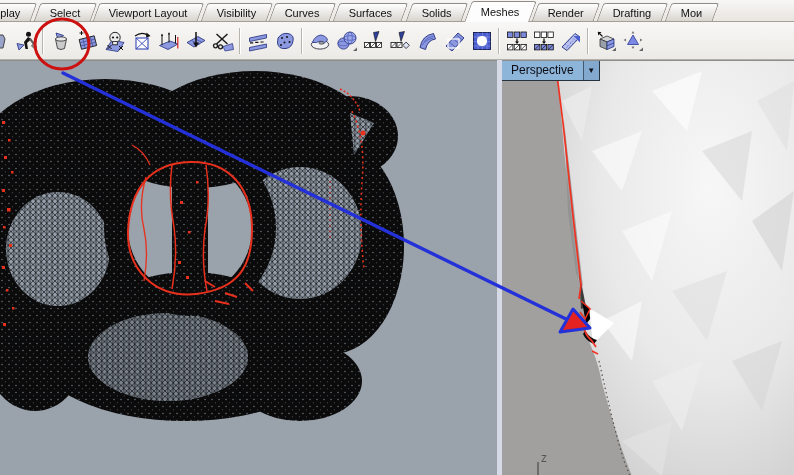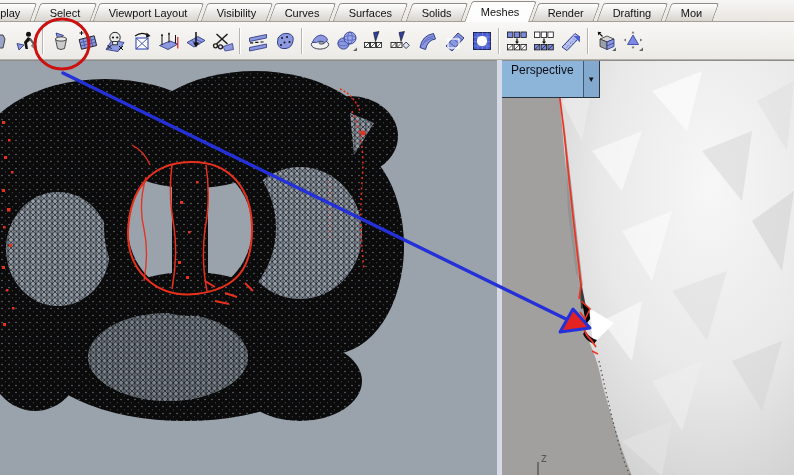--- a/index.html
+++ b/index.html
@@ -23,21 +23,21 @@
 
   
   .viewports { height:415px; display:flex; }
   .vp-left  { width:497px; height:415px; background:#9aa2ac; position:relative; border-top:1px solid #8d8d8d; }
   .vp-div   { width:5px; height:415px; background:#d5dae6; }
   .vp-right { width:292px; height:415px; background:#a1a09e; position:relative; border-top:1px solid #8d8d8d; }
   .vp-left svg, .vp-right > svg.scene { position:absolute; left:0; top:0; }
 
   .vp-label { position:absolute; left:0; top:0; display:flex; align-items:stretch; z-index:4;
               border-right:1px solid #26323e; border-bottom:1px solid #26323e; }
-  .vp-title { background:#8db4d9; font-size:12px; color:#0c0c14; padding:2px 9px 20px 9px; }
+  .vp-title { background:#8db4d9; font-size:12px; color:#0c0c14; padding:2px 9px 3px 9px; }
   .vp-dd { width:16px; background:#83a9cf; border-left:1px solid #3f5870; display:flex; align-items:center; justify-content:center;
            font-size:8px; color:#101018; }
   .zaxis { position:absolute; left:33px; bottom:0; width:20px; height:22px; z-index:3; }
   .zaxis .stem { position:absolute; left:2px; bottom:0; width:2px; height:13px; background:#6c6c6c; }
   .zaxis .zlbl { position:absolute; left:6px; top:-2px; font-size:12px; color:#565656; }
 
   
   .overlay { position:absolute; left:0; top:0; width:794px; height:475px; z-index:9; pointer-events:none; }
 </style>
 </head>

